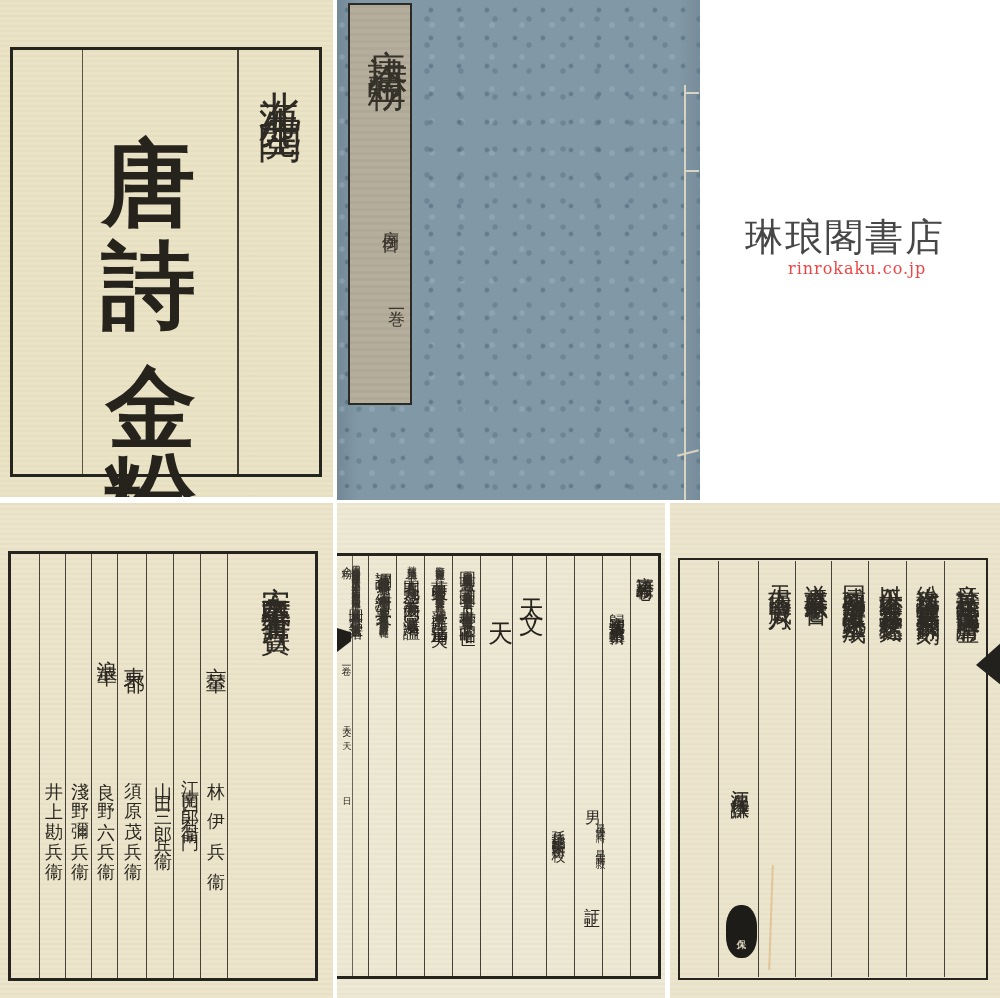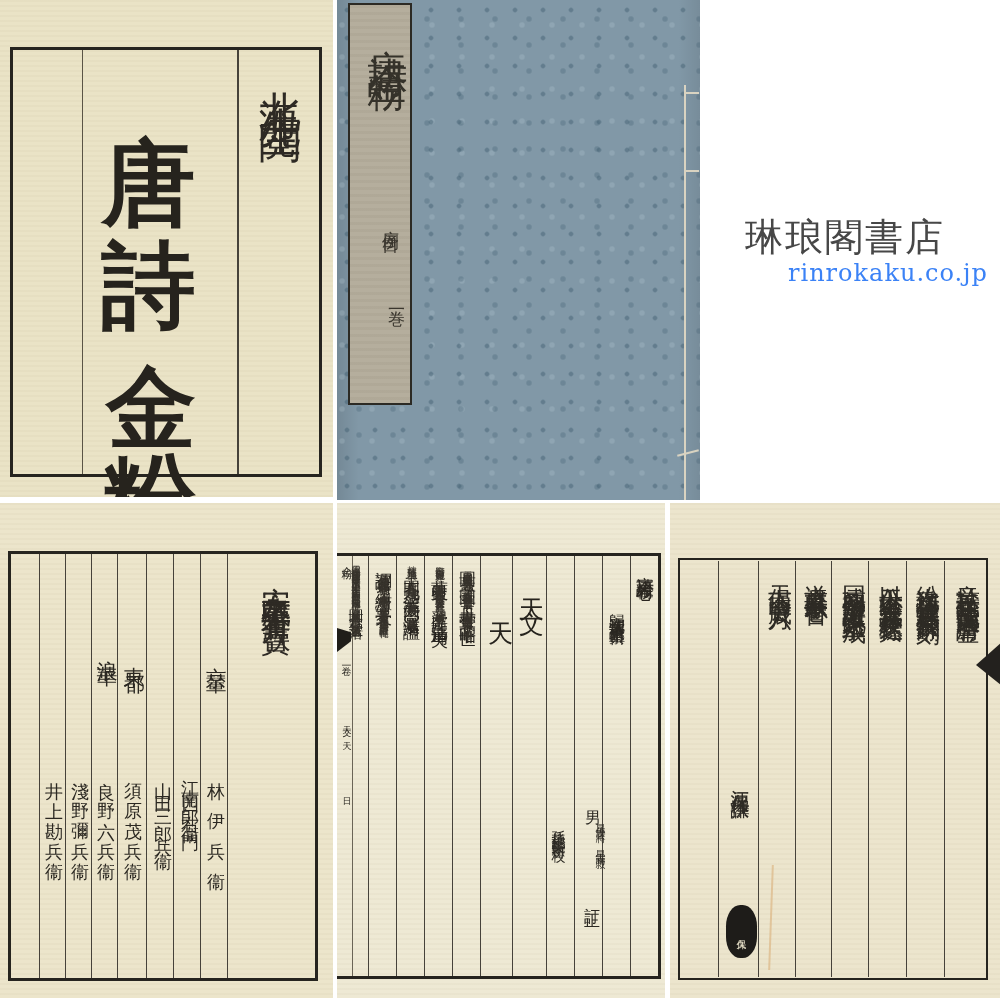--- a/index.html
+++ b/index.html
@@ -55,21 +55,21 @@
     </div>
 
     <div style="position:absolute;left:347px;top:85px;width:2px;height:415px;background:#d9d3c1;"></div>
     <div style="position:absolute;left:347px;top:92px;width:15px;height:2px;background:#d9d3c1;"></div>
     <div style="position:absolute;left:347px;top:170px;width:15px;height:2px;background:#d9d3c1;"></div>
     <div style="position:absolute;left:340px;top:452px;width:22px;height:2px;background:#d9d3c1;transform:rotate(-14deg);"></div>
   </div>
 
   <div class="panel" style="left:700px;top:0;width:300px;height:500px;background:#ffffff;text-decoration:underline;">
     <div style="position:absolute;left:45px;top:216px;font-size:38px;line-height:42px;letter-spacing:2px;color:#474747;">琳琅閣書店</div>
-    <div style="position:absolute;left:88px;top:259px;font-size:24px;letter-spacing:1px;color:#3b82f6;">rinrokaku.co.jp</div>
+    <div style="position:absolute;left:88px;top:259px;font-size:16px;letter-spacing:1px;color:#ef4444;">rinrokaku.co.jp</div>
   </div>
 
   <div class="panel paper-tex" style="left:0;top:503px;width:333px;height:495px;background-color:#ece5cb;">
     <div class="borderbox" style="left:8px;top:48px;width:310px;height:430px;"></div>
     <div class="vl" style="left:227px;top:51px;height:424px;"></div>
     <div class="vl" style="left:200px;top:51px;height:424px;"></div>
     <div class="vl" style="left:173px;top:51px;height:424px;"></div>
     <div class="vl" style="left:146px;top:51px;height:424px;"></div>
     <div class="vl" style="left:117px;top:51px;height:424px;"></div>
     <div class="vl" style="left:91px;top:51px;height:424px;"></div>

